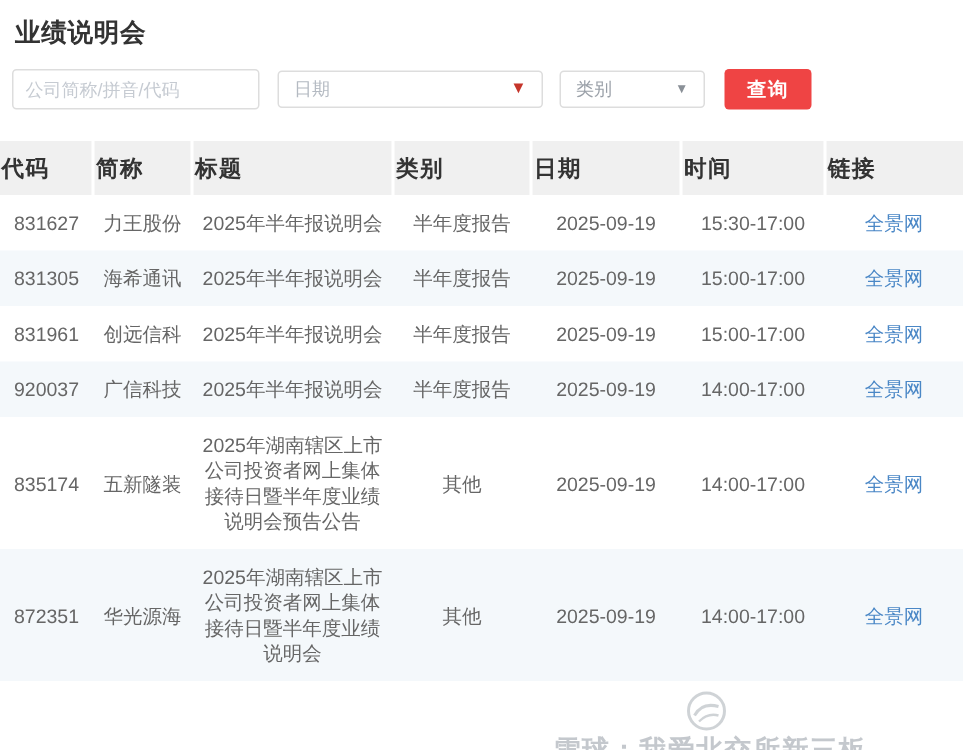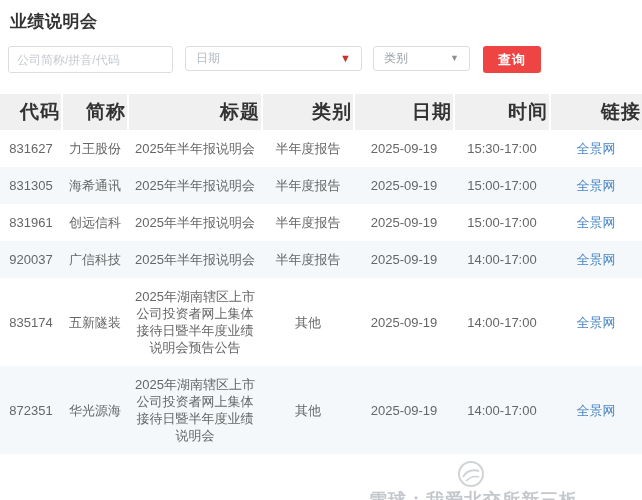--- a/index.html
+++ b/index.html
@@ -7,21 +7,21 @@
     width:642px;height:500px;overflow:hidden;background:#fff;
     font-family:"Liberation Sans","DejaVu Sans",sans-serif;
     position:relative;
   }
   .page-title{
     font-size:17px;font-weight:bold;color:#333;
     padding:10px 0 0 10px;letter-spacing:.5px;
   }
   
   .filters{
-    display:flex;align-items:flex-start;
+    display:flex;align-items:center;
     margin:13px 0 0 8px;height:27px;
   }
   .search{
     width:147px;height:25px;border:1px solid #ddd;border-radius:3px;
     padding:0 8px;font-size:12px;color:#666;outline:none;
     font-family:inherit;
   }
   .search::placeholder{color:#c6cbd2;}
   .select{
     height:25px;border:1px solid #ddd;border-radius:3px;background:#fff;
@@ -38,22 +38,22 @@
     margin-left:13px;width:58px;height:27px;border:none;border-radius:3px;
     background:#ef4444;color:#fff;font-size:13px;font-weight:bold;
     cursor:pointer;font-family:inherit;letter-spacing:1px;
   }
   
   table{
     border-collapse:collapse;table-layout:fixed;width:642px;
     margin-top:21px;
   }
   thead th{
-    background:#f0f0f0;height:34px;font-size:19px;font-weight:bold;
-    color:#333;text-align:right;border-left:2px solid #fff;
+    background:#f0f0f0;height:34px;font-size:15px;font-weight:bold;
+    color:#333;text-align:left;border-left:2px solid #fff;
     letter-spacing:1px;
   }
   thead th:first-child{border-left:none;}
   tbody td{
     font-size:13px;color:#666;text-align:center;
     padding:10px 3px;line-height:17px;vertical-align:middle;
     word-break:break-all;
   }
   tbody tr:nth-child(even){background:#f4f8fb;}
   a.link{color:#4a87c6;text-decoration:none;cursor:pointer;}

